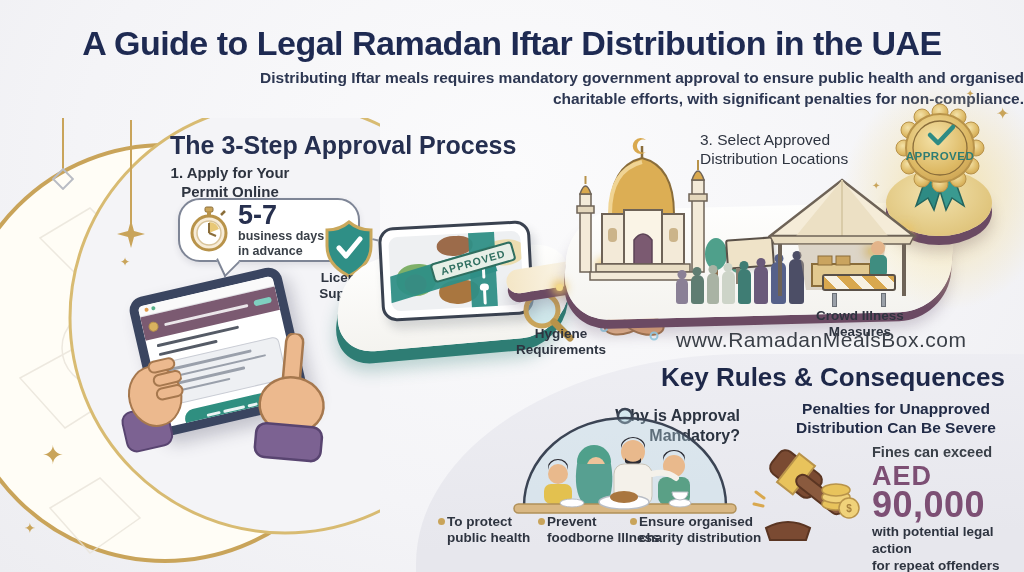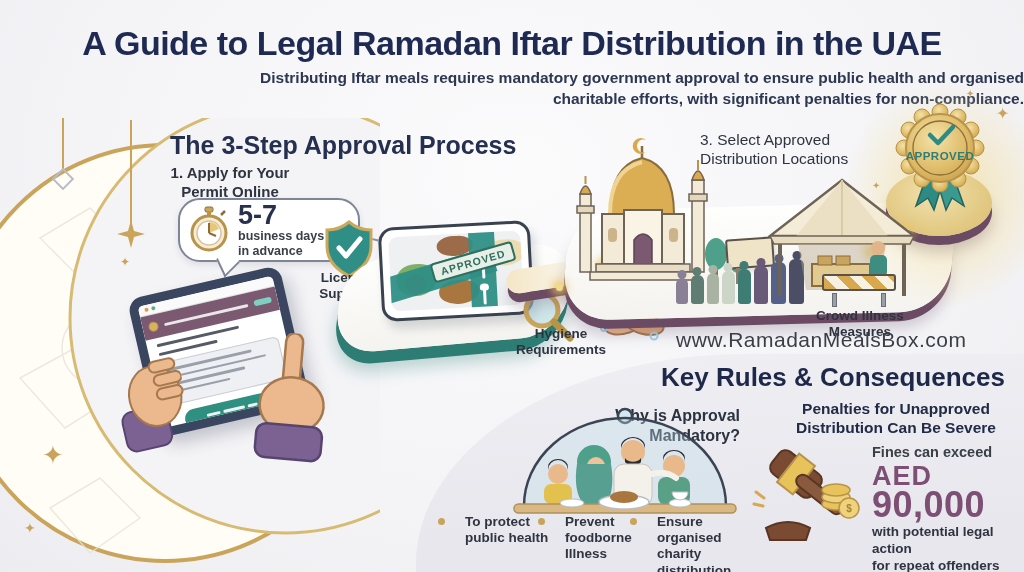--- a/index.html
+++ b/index.html
@@ -92,21 +92,21 @@
 
   .barrier { left:822px; top:274px; width:74px; height:17px; border:2px solid #5a5148; border-radius:3px;
              background:repeating-linear-gradient(45deg,#d9a84e 0 9px,#f7f1e2 9px 18px); }
   .b-leg { position:absolute; top:17px; width:5px; height:14px; background:#9aa0a8; border:1px solid #6a6f76; }
 
   
   .panel { left:416px; top:354px; width:650px; height:260px; background:linear-gradient(178deg,#eeeef3 0%,#e7e7ed 70%);
            border-top-left-radius:330px 210px; }
   .rules-h { left:648px; top:362px; width:370px; text-align:center; font-size:26px; font-weight:800; color:#1e2849; }
   .why-h { left:590px; top:406px; width:150px; text-align:right; font-size:16px; font-weight:800; color:#2b3340; line-height:1.25; }
-  .bullet { display:flex; align-items:flex-start; gap:20px; font-size:13.5px; font-weight:700; color:#2e3440; line-height:1.2; }
+  .bullet { display:flex; align-items:flex-start; gap:2px; font-size:13.5px; font-weight:700; color:#2e3440; line-height:1.2; }
   .bullet .dot { margin-top:4px; width:7px; height:7px; border-radius:50%; background:#c9a45a; flex:none; }
 
   .pen-h { left:772px; top:399px; width:248px; text-align:center; font-size:15.5px; font-weight:800; color:#212b46; line-height:1.25; }
   .fines-intro { left:872px; top:444px; font-size:14.5px; font-weight:700; color:#3a4048; }
   .aed { left:872px; top:461px; font-size:27px; font-weight:800; color:#7d4f74; letter-spacing:1px; }
   .amount { left:872px; top:484px; font-size:36px; font-weight:800; color:#7d4f74; letter-spacing:0.5px; }
   .pen-note { left:872px; top:524px; font-size:13.5px; font-weight:700; color:#2e3440; line-height:1.25; }
 
   .website { left:676px; top:328px; width:348px; text-align:left; font-size:21px; font-weight:500;
              color:#3a3f47; letter-spacing:0.5px; }

